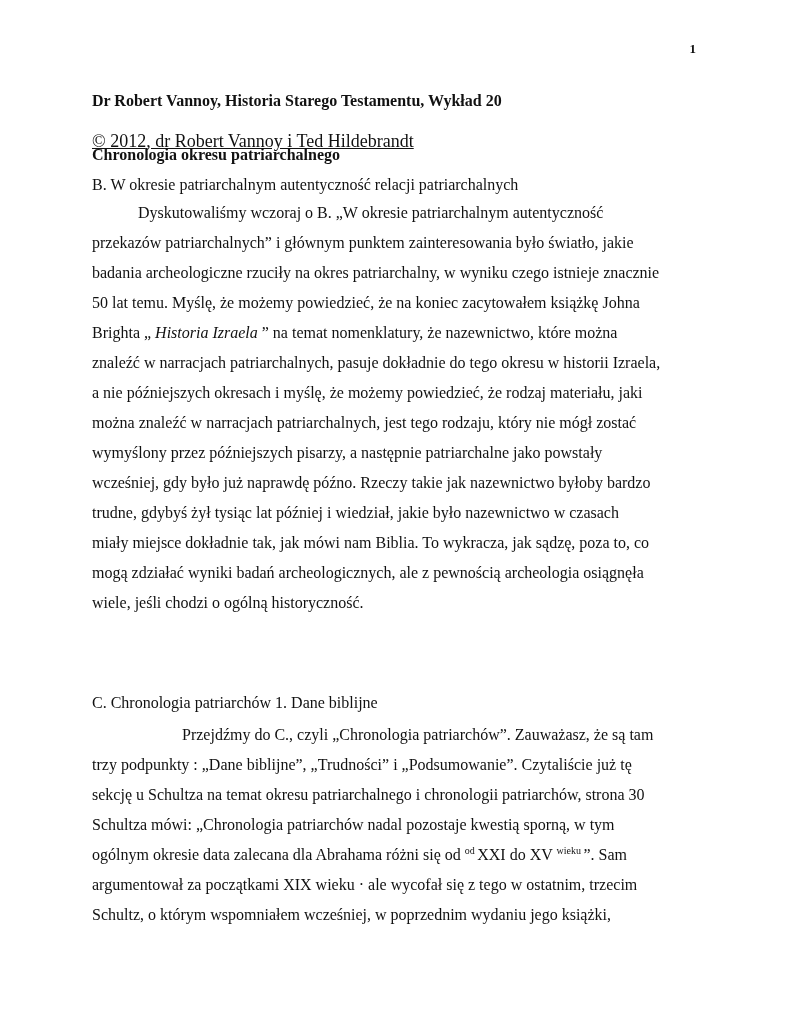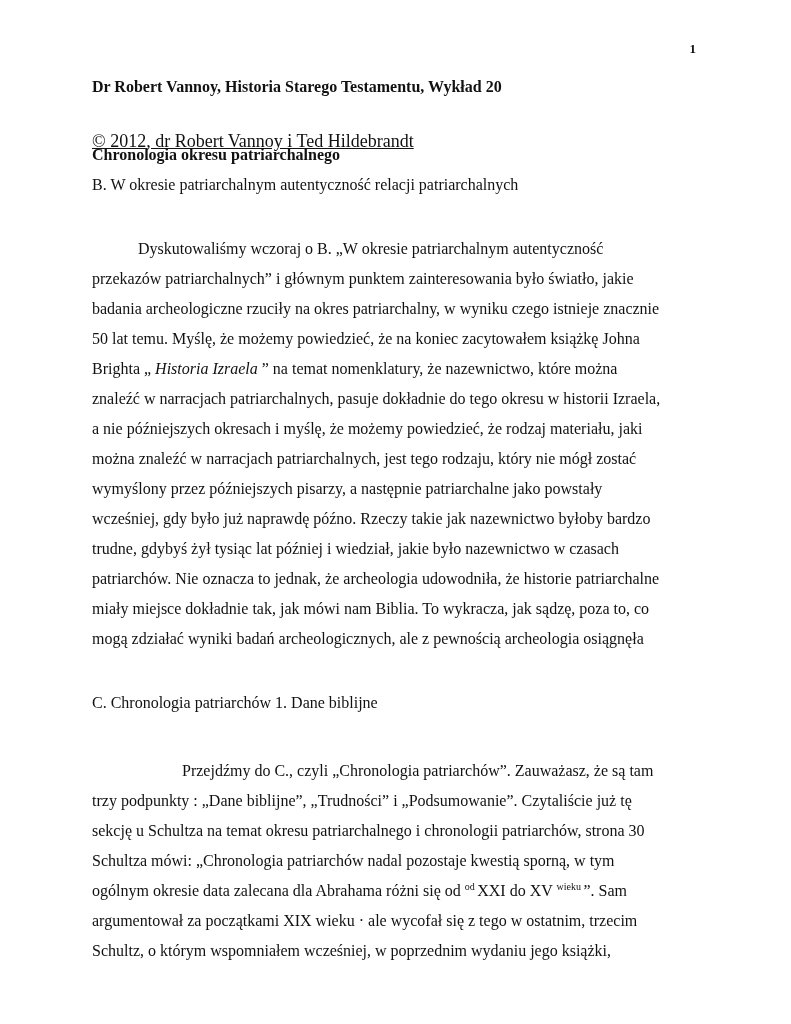--- a/index.html
+++ b/index.html
@@ -19,21 +19,21 @@
   .abs { position: absolute; left: 92px; }
   .page-number {
     position: absolute;
     top: 40px;
     right: 95px;
     font-size: 13px;
     font-weight: bold;
     line-height: 18px;
   }
   .doc-title {
-    top: 76px;
+    top: 90px;
     font-size: 16px;
     font-weight: bold;
     line-height: 22px;
     white-space: nowrap;
   }
   .copyright {
     top: 132px;
     font-size: 18px;
     line-height: 18px;
     white-space: nowrap;
@@ -46,21 +46,21 @@
     line-height: 24px;
     white-space: nowrap;
   }
   .section-heading {
     font-size: 16px;
     line-height: 30px;
     white-space: nowrap;
   }
   .section-b { top: 170px; }
   .section-c { top: 688px; }
-  .paragraph { font-size: 16px; margin-top: 36px; }
+  .paragraph { font-size: 16px; }
   .para-1 { top: 198px; }
   .para-2 { top: 720px; }
   .line {
     height: 30px;
     line-height: 30px;
     white-space: nowrap;
   }
   .italic { font-style: italic; }
   .sup {
     font-size: 10px;
@@ -88,23 +88,23 @@
       <div class="line"><span>przekazów patriarchalnych” i głównym punktem zainteresowania było światło, jakie</span></div>
       <div class="line"><span>badania archeologiczne rzuciły na okres patriarchalny, w wyniku czego istnieje znacznie</span></div>
       <div class="line"><span>50 lat temu. Myślę, że możemy powiedzieć, że na koniec zacytowałem książkę Johna</span></div>
       <div class="line"><span>Brighta „ </span><span class="italic">Historia Izraela</span><span> ” na temat nomenklatury, że nazewnictwo, które można</span></div>
       <div class="line"><span>znaleźć w narracjach patriarchalnych, pasuje dokładnie do tego okresu w historii Izraela,</span></div>
       <div class="line"><span>a nie późniejszych okresach i myślę, że możemy powiedzieć, że rodzaj materiału, jaki</span></div>
       <div class="line"><span>można znaleźć w narracjach patriarchalnych, jest tego rodzaju, który nie mógł zostać</span></div>
       <div class="line"><span>wymyślony przez późniejszych pisarzy, a następnie patriarchalne jako powstały</span></div>
       <div class="line"><span>wcześniej, gdy było już naprawdę późno. Rzeczy takie jak nazewnictwo byłoby bardzo</span></div>
       <div class="line"><span>trudne, gdybyś żył tysiąc lat później i wiedział, jakie było nazewnictwo w czasach</span></div>
-      <div class="line"><span>patriarchów. Nie oznacza to jednak, że archeologia udowodniła, że historie patriarchalne</span></div>
       <div class="line"><span>miały miejsce dokładnie tak, jak mówi nam Biblia. To wykracza, jak sądzę, poza to, co</span></div>
       <div class="line"><span>mogą zdziałać wyniki badań archeologicznych, ale z pewnością archeologia osiągnęła</span></div>
+      <div class="line"><span>wiele, jeśli chodzi o ogólną historyczność.</span></div>
     </div>
 
   <div class="abs section-heading section-c">C. Chronologia patriarchów 1. Dane biblijne</div>
 
   <div class="abs paragraph para-2">
       <div class="line" style="padding-left: 90px; text-align: center;"><span>Przejdźmy do C., czyli „Chronologia patriarchów”. Zauważasz, że są tam</span></div>
       <div class="line"><span>trzy podpunkty : „Dane biblijne”, „Trudności” i „Podsumowanie”. Czytaliście już tę</span></div>
       <div class="line"><span>sekcję u Schultza na temat okresu patriarchalnego i chronologii patriarchów, strona 30</span></div>
       <div class="line"><span>Schultza mówi: „Chronologia patriarchów nadal pozostaje kwestią sporną, w tym</span></div>
       <div class="line"><span>ogólnym okresie data zalecana dla Abrahama różni się od </span><span class="sup">od </span><span>XXI do XV </span><span class="sup">wieku </span><span>”. Sam</span></div>

